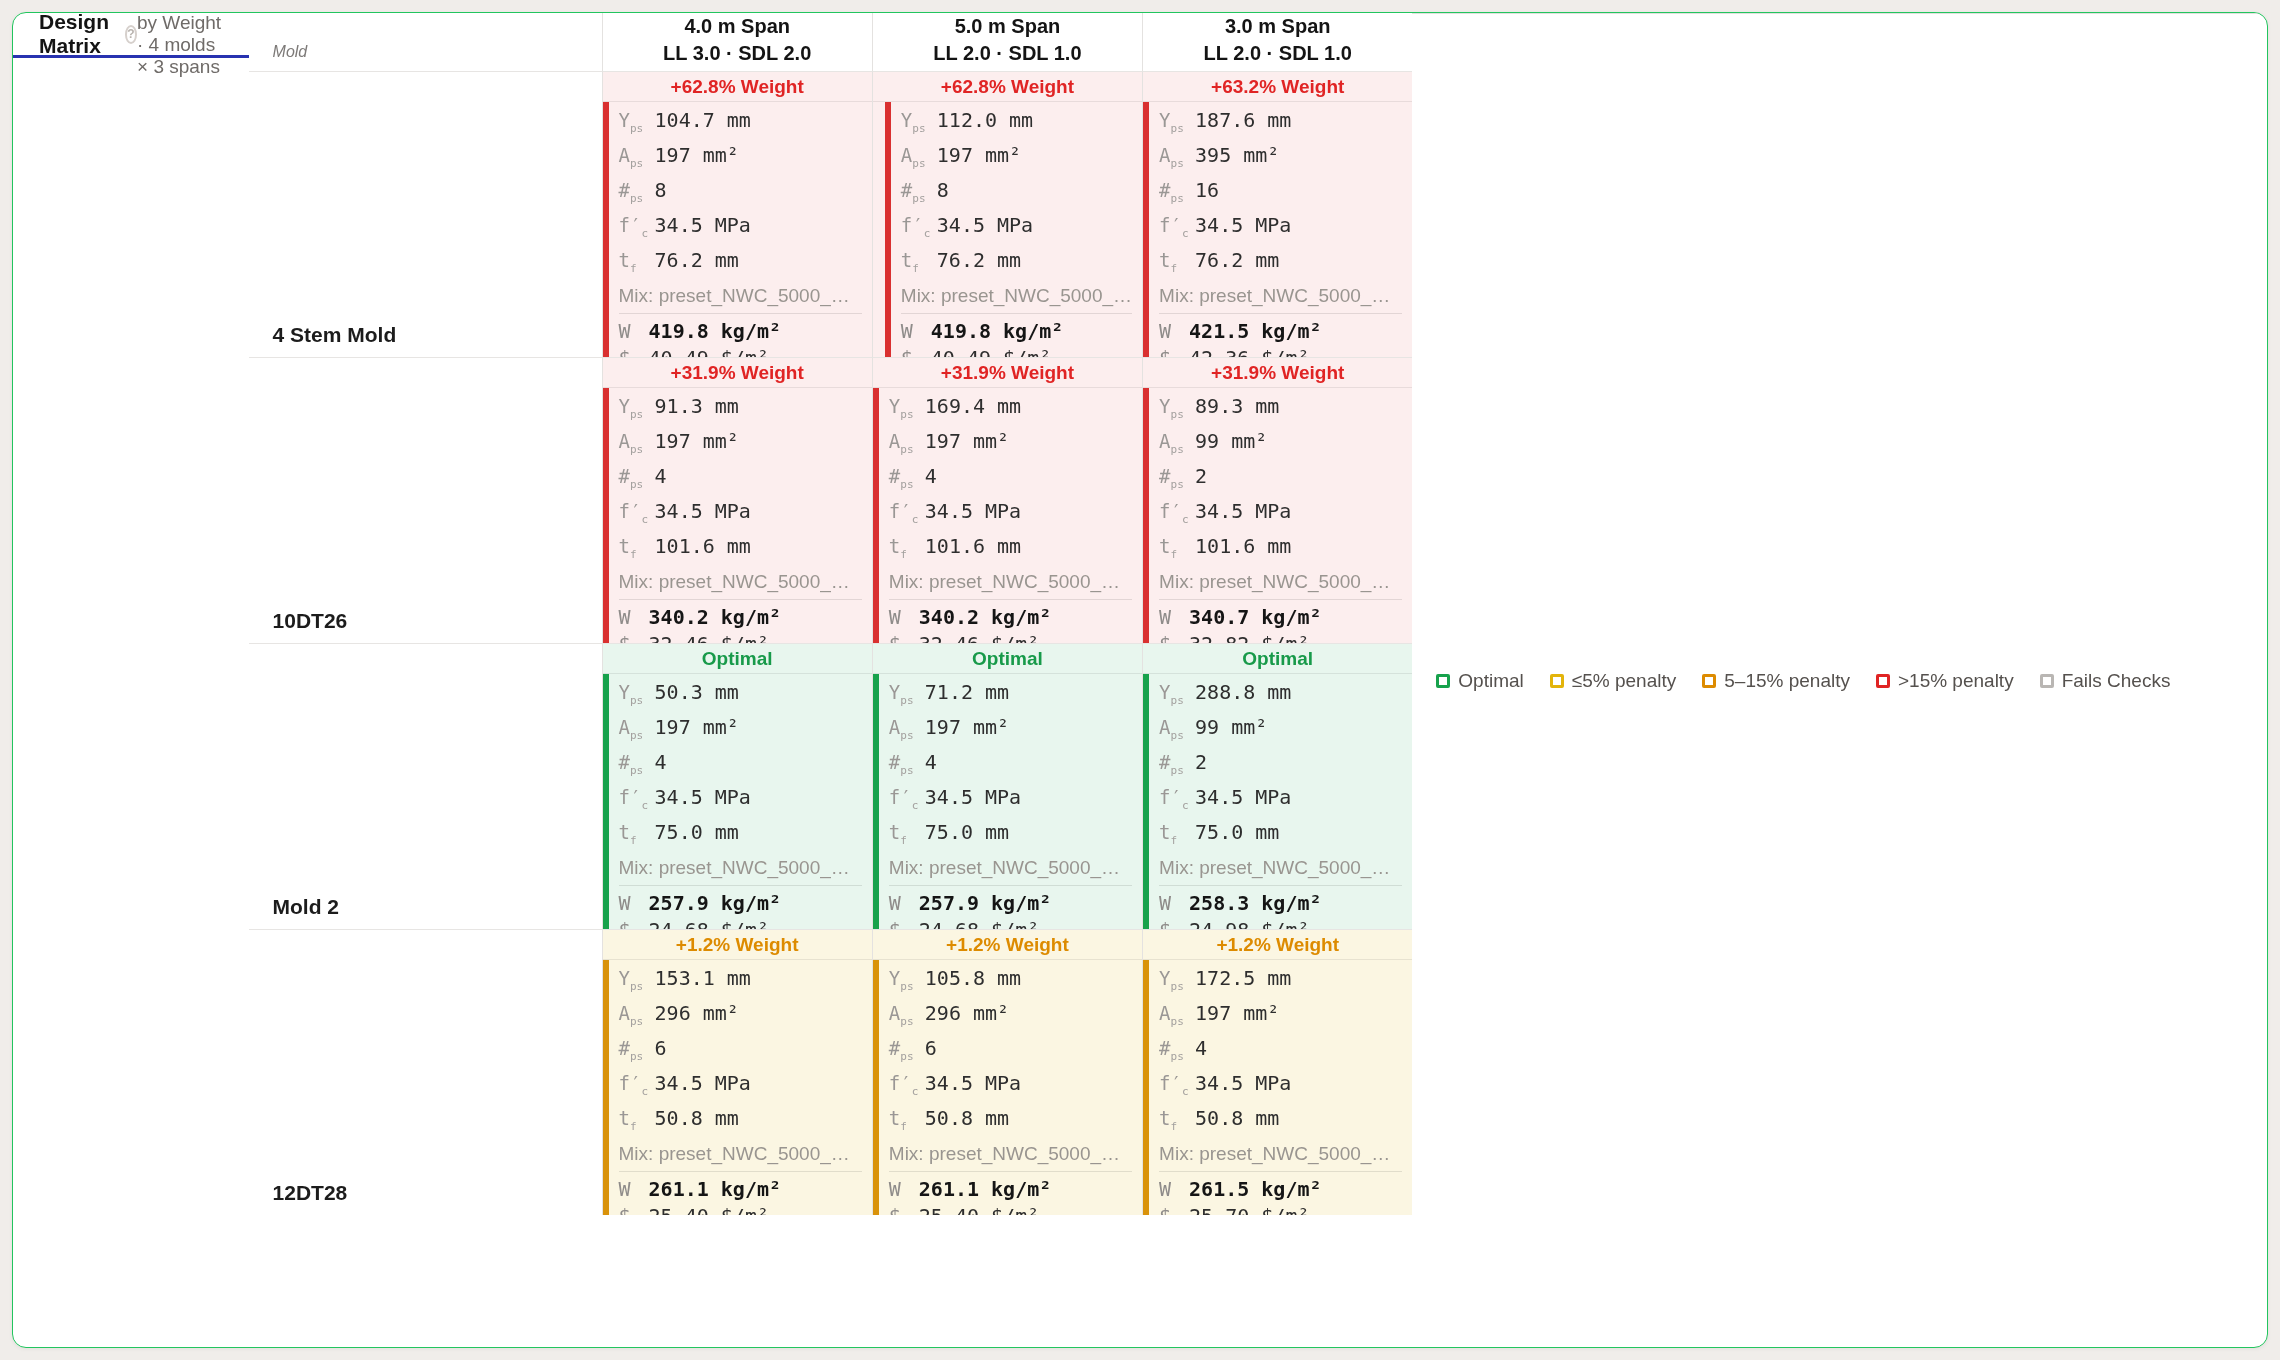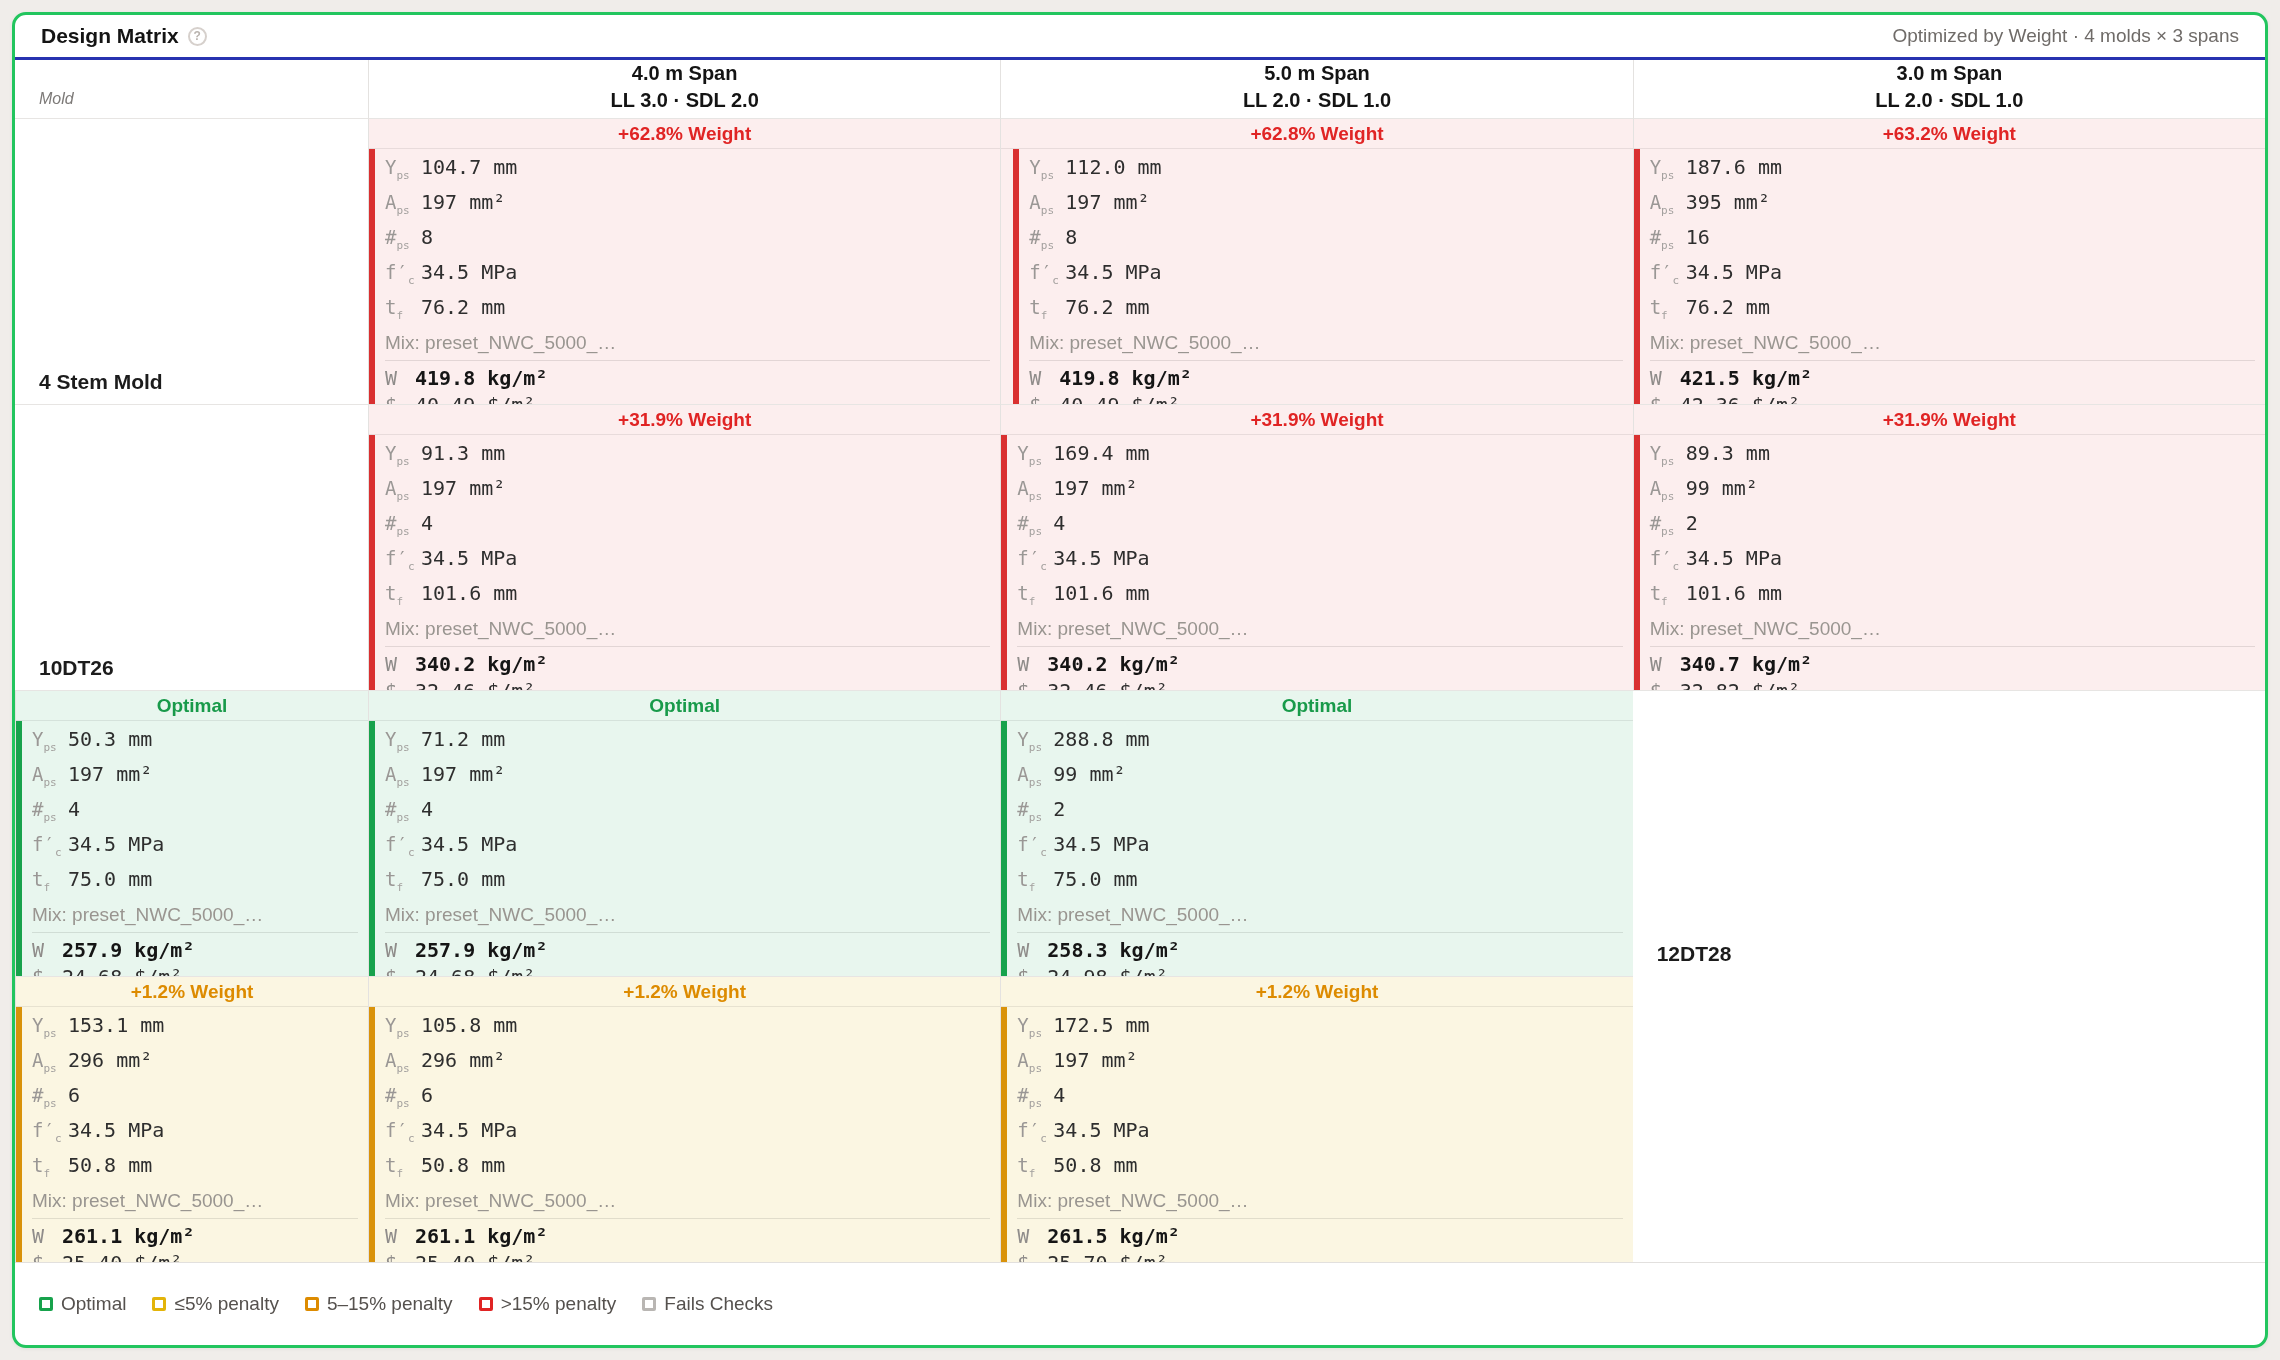--- a/index.html
+++ b/index.html
@@ -1,19 +1,19 @@
 <!DOCTYPE html>
 <html><head>
 <meta charset="utf-8">
 <style>
   * { margin:0; padding:0; box-sizing:border-box; }
   html,body { width:2280px; height:1360px; overflow:hidden; background:#f0edea; font-family:"Liberation Sans",sans-serif; }
   .card { position:absolute; left:12px; top:12px; width:2256px; height:1336px; background:#ffffff;
-          border-radius:14px; border:3px solid #22c55e; box-shadow:0 1px 4px rgba(0,0,0,.06); overflow:hidden;
-          display:flex; flex-direction:column; }
+          border-radius:14px; border:1px solid #22c55e; box-shadow:0 1px 4px rgba(0,0,0,.06); overflow:hidden;
+          display:flex; flex-direction:row; }
   .card-header { height:45px; flex:0 0 45px; display:flex; align-items:center; justify-content:space-between;
                  padding:0 26px 0 26px; border-bottom:3px solid #2832b0; }
   .title-wrap { display:flex; align-items:center; gap:9px; }
   .title { font-size:21px; font-weight:bold; color:#141414; }
   .help-icon { width:19px; height:19px; border-radius:50%; border:2px solid #d6d0cc; color:#b9b3ae;
                font-size:12px; font-weight:bold; display:flex; align-items:center; justify-content:center; }
   .header-right { font-size:19px; color:#6f6b68; }
   .subtitle-band { flex:0 0 44px; display:flex; align-items:center; padding:6px 0 0 24px; }
   .subtitle { font-size:20px; color:#6f6f6f; }
   .matrix { flex:0 0 auto; display:grid; grid-template-columns:353px repeat(3,1fr); grid-template-rows:58px repeat(4,286px); }
@@ -145,20 +145,21 @@
           <div class="line"><span class="lbl">A<span class="sb">ps</span></span>99 mm²</div>
           <div class="line"><span class="lbl">#<span class="sb">ps</span></span>2</div>
           <div class="line"><span class="lbl">f′<span class="sb">c</span></span>34.5 MPa</div>
           <div class="line"><span class="lbl">t<span class="sb">f</span></span>101.6 mm</div>
           <div class="mix-line">Mix: preset_NWC_5000_…</div>
           <div class="body-divider"></div>
           <div class="line"><span class="mlbl">W</span><span class="w-val">340.7 kg/m²</span></div>
           <div class="line"><span class="mlbl">$</span>32.82 $/m²</div>
         </div>
       </div>
+      <div class="mold-cell">Mold 2</div>
       <div class="cell" style="background: rgb(232, 246, 238);">
         <div class="badge-strip" style="color: rgb(24, 154, 74);">Optimal</div>
         <div class="cell-body" style="border-left-color: rgb(23, 162, 76);">
           <div class="line"><span class="lbl">Y<span class="sb">ps</span></span>50.3 mm</div>
           <div class="line"><span class="lbl">A<span class="sb">ps</span></span>197 mm²</div>
           <div class="line"><span class="lbl">#<span class="sb">ps</span></span>4</div>
           <div class="line"><span class="lbl">f′<span class="sb">c</span></span>34.5 MPa</div>
           <div class="line"><span class="lbl">t<span class="sb">f</span></span>75.0 mm</div>
           <div class="mix-line">Mix: preset_NWC_5000_…</div>
           <div class="body-divider"></div>

